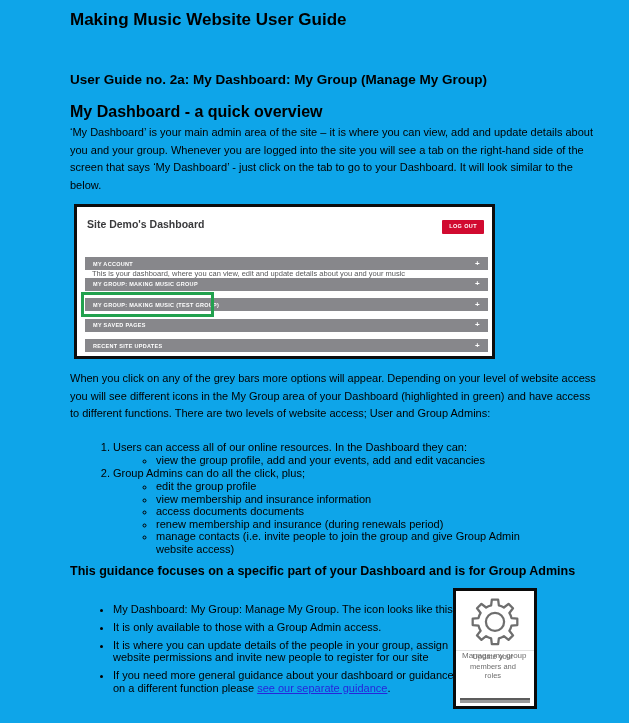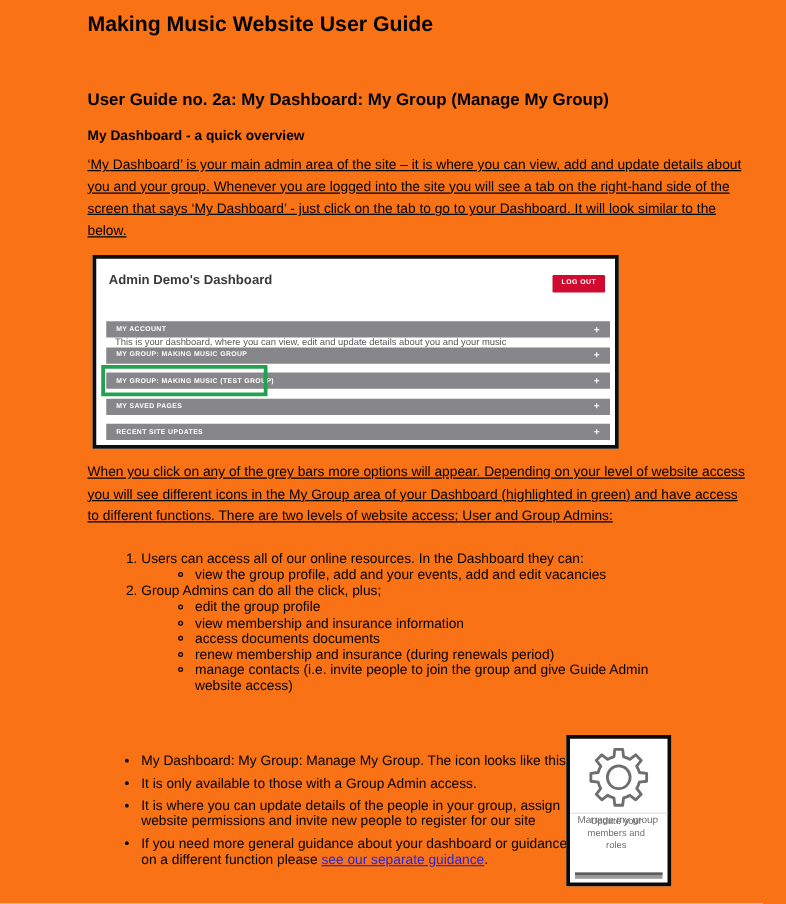--- a/index.html
+++ b/index.html
@@ -1,28 +1,28 @@
 <!DOCTYPE html>
 <html><head>
 <meta charset="utf-8">
 <style>
   * { margin:0; padding:0; box-sizing:border-box; }
   html,body { background:#ffffff; }
   .page {
-    position:relative; width:629px; height:723px; background:#f97316;
+    position:relative; width:629px; height:723px; background:#0ea5e9;
     font-family:"Liberation Sans","DejaVu Sans",sans-serif; color:#000;
     overflow:hidden;
   }
   .abs { position:absolute; }
 
   
   .h1 { left:70px; top:10px; font-size:17px; font-weight:bold; }
   .h2 { left:70px; top:44px; font-size:13.5px; font-weight:bold;margin-top:28px; }
-  .h3 { left:70px; top:103px; font-size:11px; font-weight:bold; }
-  .para { left:70px; width:528px; font-size:11px; line-height:17.6px;text-decoration:underline; }
+  .h3 { left:70px; top:103px; font-size:16px; font-weight:bold; }
+  .para { left:70px; width:528px; font-size:11px; line-height:17.6px; }
   .p-overview { top:124px; }
   .p-access { top:370px; }
 
   
   .dash {
     left:74px; top:204px; width:421px; height:155px;
     border:3px solid #0d0d0d; background:#fff;
   }
   .dash-title { left:10px; top:11px; font-size:10.5px; font-weight:bold; color:#3a3a3c; }
   .logout-btn {
@@ -76,21 +76,21 @@
 
 <div class="page">
 
   <div class="abs h1">Making Music Website User Guide</div>
   <div class="abs h2">User Guide no. 2a: My Dashboard: My Group (Manage My Group)</div>
 
   <div class="abs h3">My Dashboard - a quick overview</div>
   <div class="abs para p-overview">‘My Dashboard’ is your main admin area of the site – it is where you can view, add and update details about you and your group. Whenever you are logged into the site you will see a tab on the right-hand side of the screen that says ‘My Dashboard’ - just click on the tab to go to your Dashboard.  It will look similar to the below.</div>
 
   <div class="abs dash">
-    <div class="abs dash-title">Admin Demo's Dashboard</div>
+    <div class="abs dash-title">Site Demo's Dashboard</div>
     <button class="abs logout-btn">LOG OUT</button>
     <div class="abs dash-desc">This is your dashboard, where you can view, edit and update details about you and your music groups. You can also save your favourite pages and explore recent updates here.</div>
 
     <div class="abs bar bar1">
       <span>MY ACCOUNT</span>
       <span class="plus">+</span>
     </div>
     <div class="abs bar bar2">
       <span>MY GROUP: MAKING MUSIC GROUP</span>
       <span class="plus">+</span>
@@ -120,25 +120,26 @@
         <li>view the group profile, add and your events, add and edit vacancies</li>
       </ul>
     </li>
     <li>
       <span>Group Admins can do all the click, plus;</span>
       <ul class="sub-list">
         <li>edit the group profile</li>
         <li>view membership and insurance information</li>
         <li>access documents documents</li>
         <li>renew membership and insurance (during renewals period)</li>
-        <li>manage contacts (i.e. invite people to join the group and give Guide Admin website access)</li>
+        <li>manage contacts (i.e. invite people to join the group and give Group Admin website access)</li>
       </ul>
     </li>
   </ol>
 
+  <div class="abs h3b">This guidance focuses on a specific part of your Dashboard and is for Group Admins</div>
 
   <ul class="abs bullets">
     <li>My Dashboard: My Group: Manage My Group. The icon looks like this:</li>
     <li>It is only available to those with a Group Admin access.</li>
     <li>It is where you can update details of the people in your group, assign website permissions and invite new people to register for our site</li>
     <li><span>If you need more general guidance about your dashboard or guidance on a different function please </span><a class="doc-link">see our separate guidance</a><span>.</span></li>
   </ul>
 
   <div class="abs icon-card">
     <div class="abs gear-wrap">

